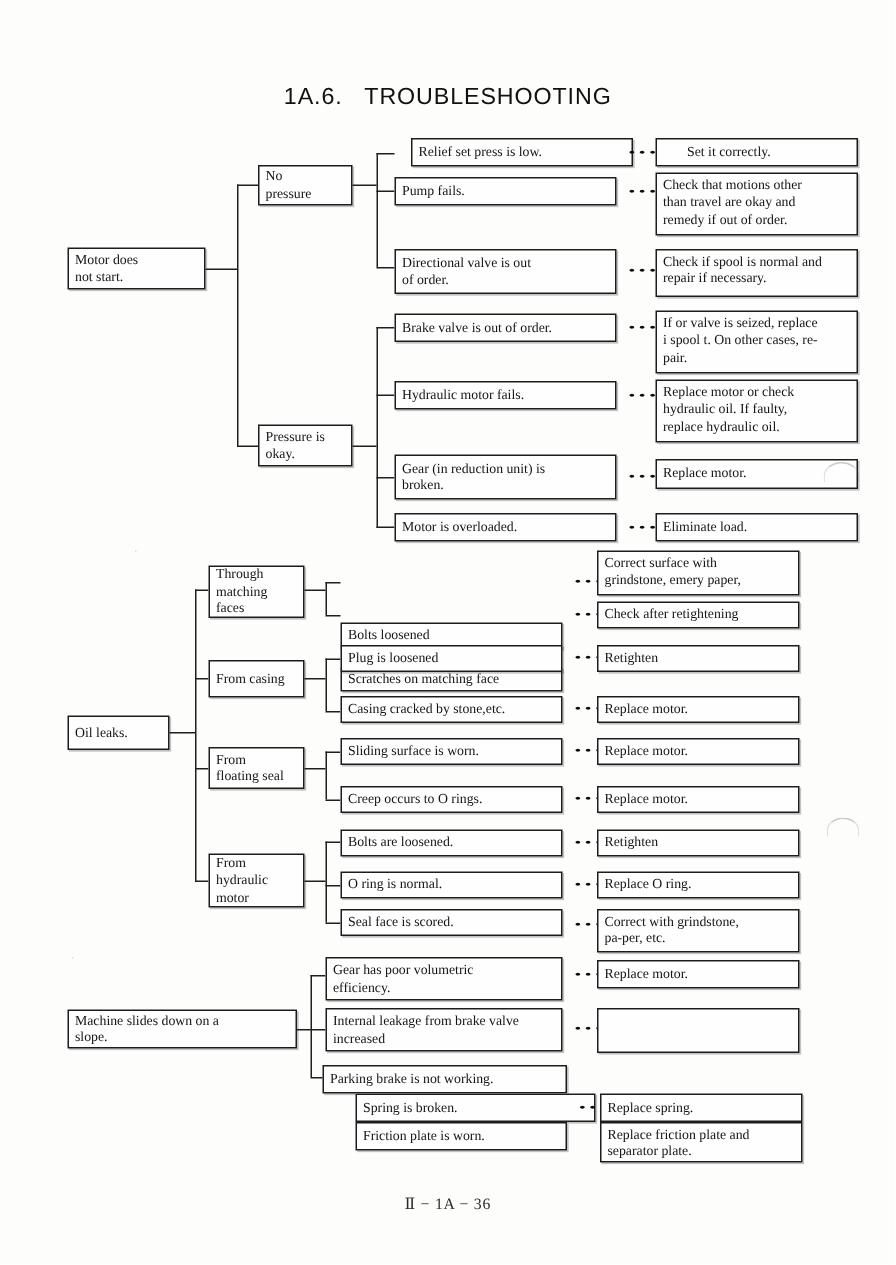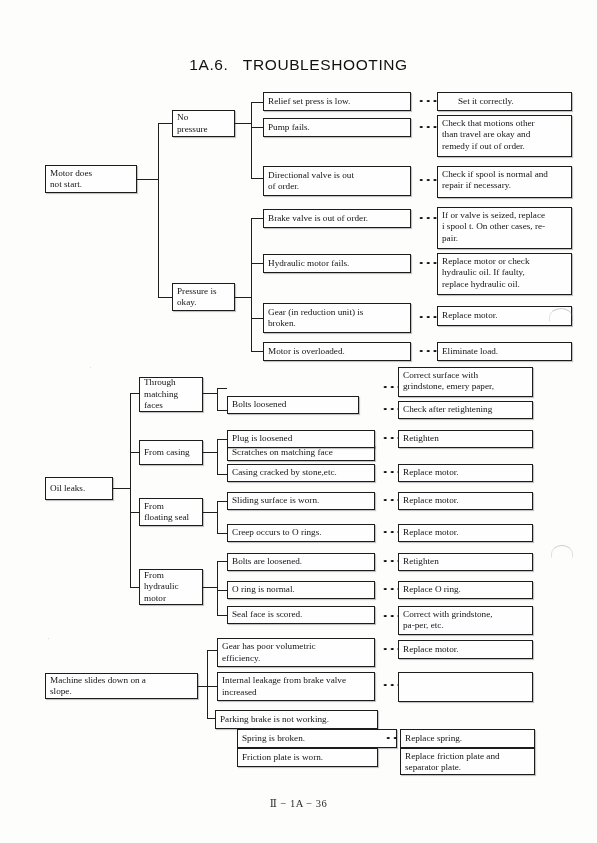--- a/index.html
+++ b/index.html
@@ -107,21 +107,21 @@
 pressure</div>
   <div class="box vcenter" style="left:172px; top:283px; width:63px; height:28px;">Pressure is
 okay.</div>
 
   <div class="line h" style="left:235px; top:123px; width:16px;"></div>
   <div class="line v" style="left:251px; top:102px; height:76px;"></div>
   <div class="line h" style="left:251px; top:102px; width:12px;"></div>
   <div class="line h" style="left:251px; top:127px; width:12px;"></div>
   <div class="line h" style="left:251px; top:178px; width:12px;"></div>
 
-  <div class="box vcenter" style="left:263px; top:92px; width:148px; height:19px;font-family:Liberation Serif, serif;">Relief set press is low.</div>
+  <div class="box vcenter" style="left:274px; top:92px; width:148px; height:19px;font-family:Liberation Serif, serif;">Relief set press is low.</div>
   <div class="dots" style="left:418px; top:97px;">•••</div>
   <div class="box vcenter" style="left:437px; top:92px; width:135px; height:19px;padding-left:20px;">Set it correctly.</div>
 
   <div class="box vcenter" style="left:263px; top:118px; width:148px; height:19px;">Pump fails.</div>
   <div class="dots" style="left:418px; top:123px;">•••</div>
   <div class="box" style="left:437px; top:115px; width:135px; height:42px;">Check that motions other
 than travel are okay and
 remedy if out of order.</div>
 
   <div class="box vcenter" style="left:263px; top:166px; width:148px; height:30px;">Directional valve is out
@@ -173,21 +173,21 @@
   <div class="line h" style="left:203px; top:393px; width:14px;"></div>
   <div class="line v" style="left:217px; top:388px; height:22px;"></div>
   <div class="line h" style="left:217px; top:388px; width:10px;"></div>
   <div class="line h" style="left:217px; top:410px; width:10px;"></div>
 
   <div class="box vcenter" style="left:227px; top:397px; width:148px; height:16px;margin-top:48px;">Scratches on matching face</div>
   <div class="dots" style="left:382px; top:383px;">•••</div>
   <div class="box" style="left:398px; top:367px; width:135px; height:30px;">Correct surface with
 grindstone, emery paper,</div>
 
-  <div class="box vcenter" style="left:227px; top:396px; width:132px; height:18px;">Bolts loosened</div>
+  <div class="box vcenter" style="left:227px; top:415px; width:148px; height:18px;">Bolts loosened</div>
   <div class="dots" style="left:382px; top:405px;">•••</div>
   <div class="box vcenter" style="left:398px; top:401px; width:135px; height:18px;">Check after retightening</div>
 
   <div class="box vcenter" style="left:139px; top:440px; width:64px; height:25px;">From casing</div>
   <div class="line h" style="left:203px; top:452px; width:14px;"></div>
   <div class="line v" style="left:217px; top:439px; height:35px;"></div>
   <div class="line h" style="left:217px; top:439px; width:10px;"></div>
   <div class="line h" style="left:217px; top:474px; width:10px;"></div>
 
   <div class="box vcenter" style="left:227px; top:430px; width:148px; height:18px;">Plug is loosened</div>

